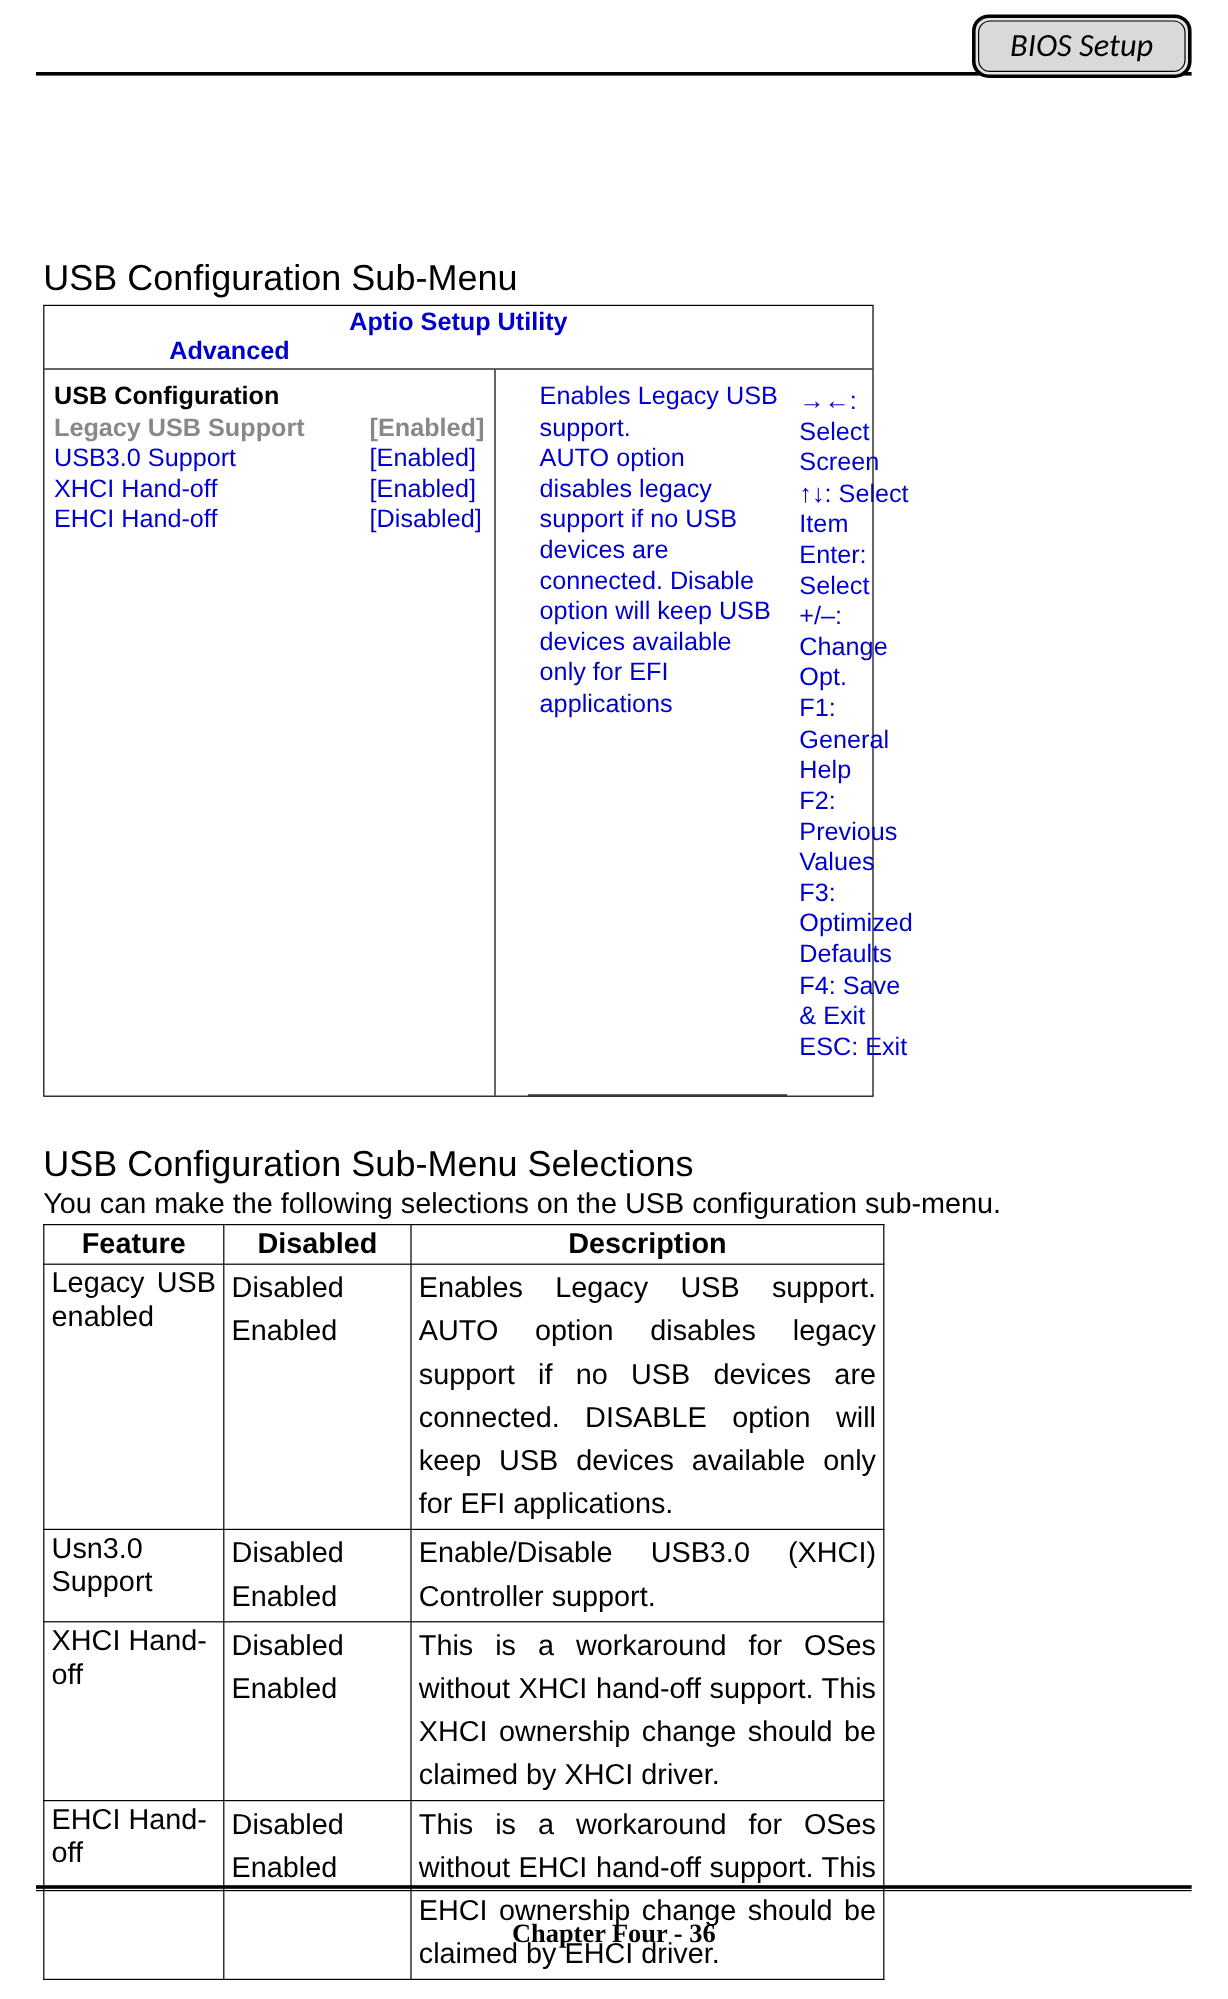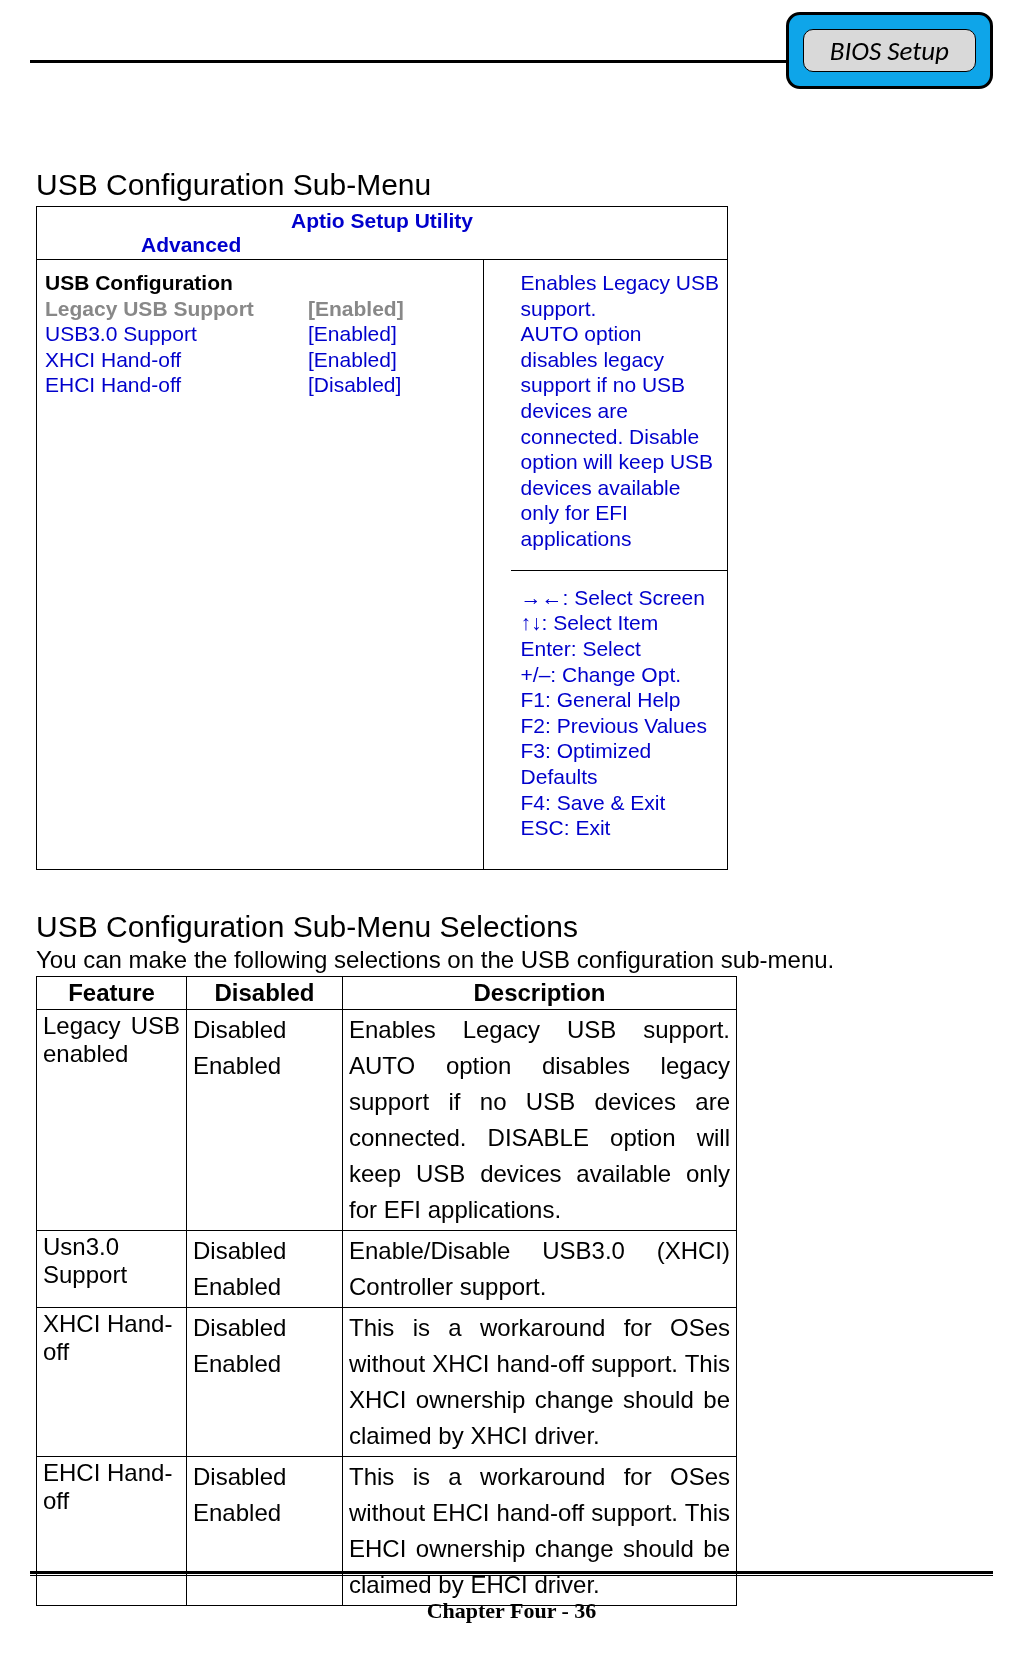--- a/index.html
+++ b/index.html
@@ -15,35 +15,36 @@
       border-bottom: 3.5px solid #000;
       margin-top: 40px;
       position: relative;
     }
     .header-badge {
       position: absolute;
       right: 0;
       top: -48px;
       border: 3.5px solid #000;
       border-radius: 14px;
-      padding: 14px;
-      background: #0ea5e9;
+      padding: 2px;
+      background: #e5e5e5;
     }
     .header-badge-inner {
       border: 1.5px solid #000;
       border-radius: 10px;
       background: #d9d9d9;
       padding: 4px 26px;
       font-style: italic;
       font-size: 27px;
       font-family: "Calibri", Arial, sans-serif;
       color: #000;
     }
     .content {
       padding: 105px 6px 0 6px;
+      margin-top: 48px;
     }
     .section-title {
       font-size: 30px;
       font-weight: normal;
       margin-bottom: 4px;
       font-family: Arial, sans-serif;
     }
     
     .bios-box {
       border: 1px solid #000;
@@ -78,21 +79,21 @@
     .bios-left .hd { font-weight: bold; color:#000; }
     .devices-block { margin: 14px 0 16px 0; }
     .indent { padding-left: 40px; }
     .setting-row { display:flex;align-items:flex-end; }
     .setting-label { width: 263px; }
     .grey { color:#888; font-weight:bold; }
     .blue { color:#0000cc; }
     .bios-right {
       flex: 1;
       display: flex;
-      flex-direction: column;
+      flex-direction: row;
       padding-left: 27px;
     }
     .bios-right-top {
       border-bottom: 1px solid #000;
       padding: 10px 8px 18px 10px;
       color:#0000cc;
       font-size: 21px;
       line-height: 1.22;
     }
     .bios-right-top .justify {

